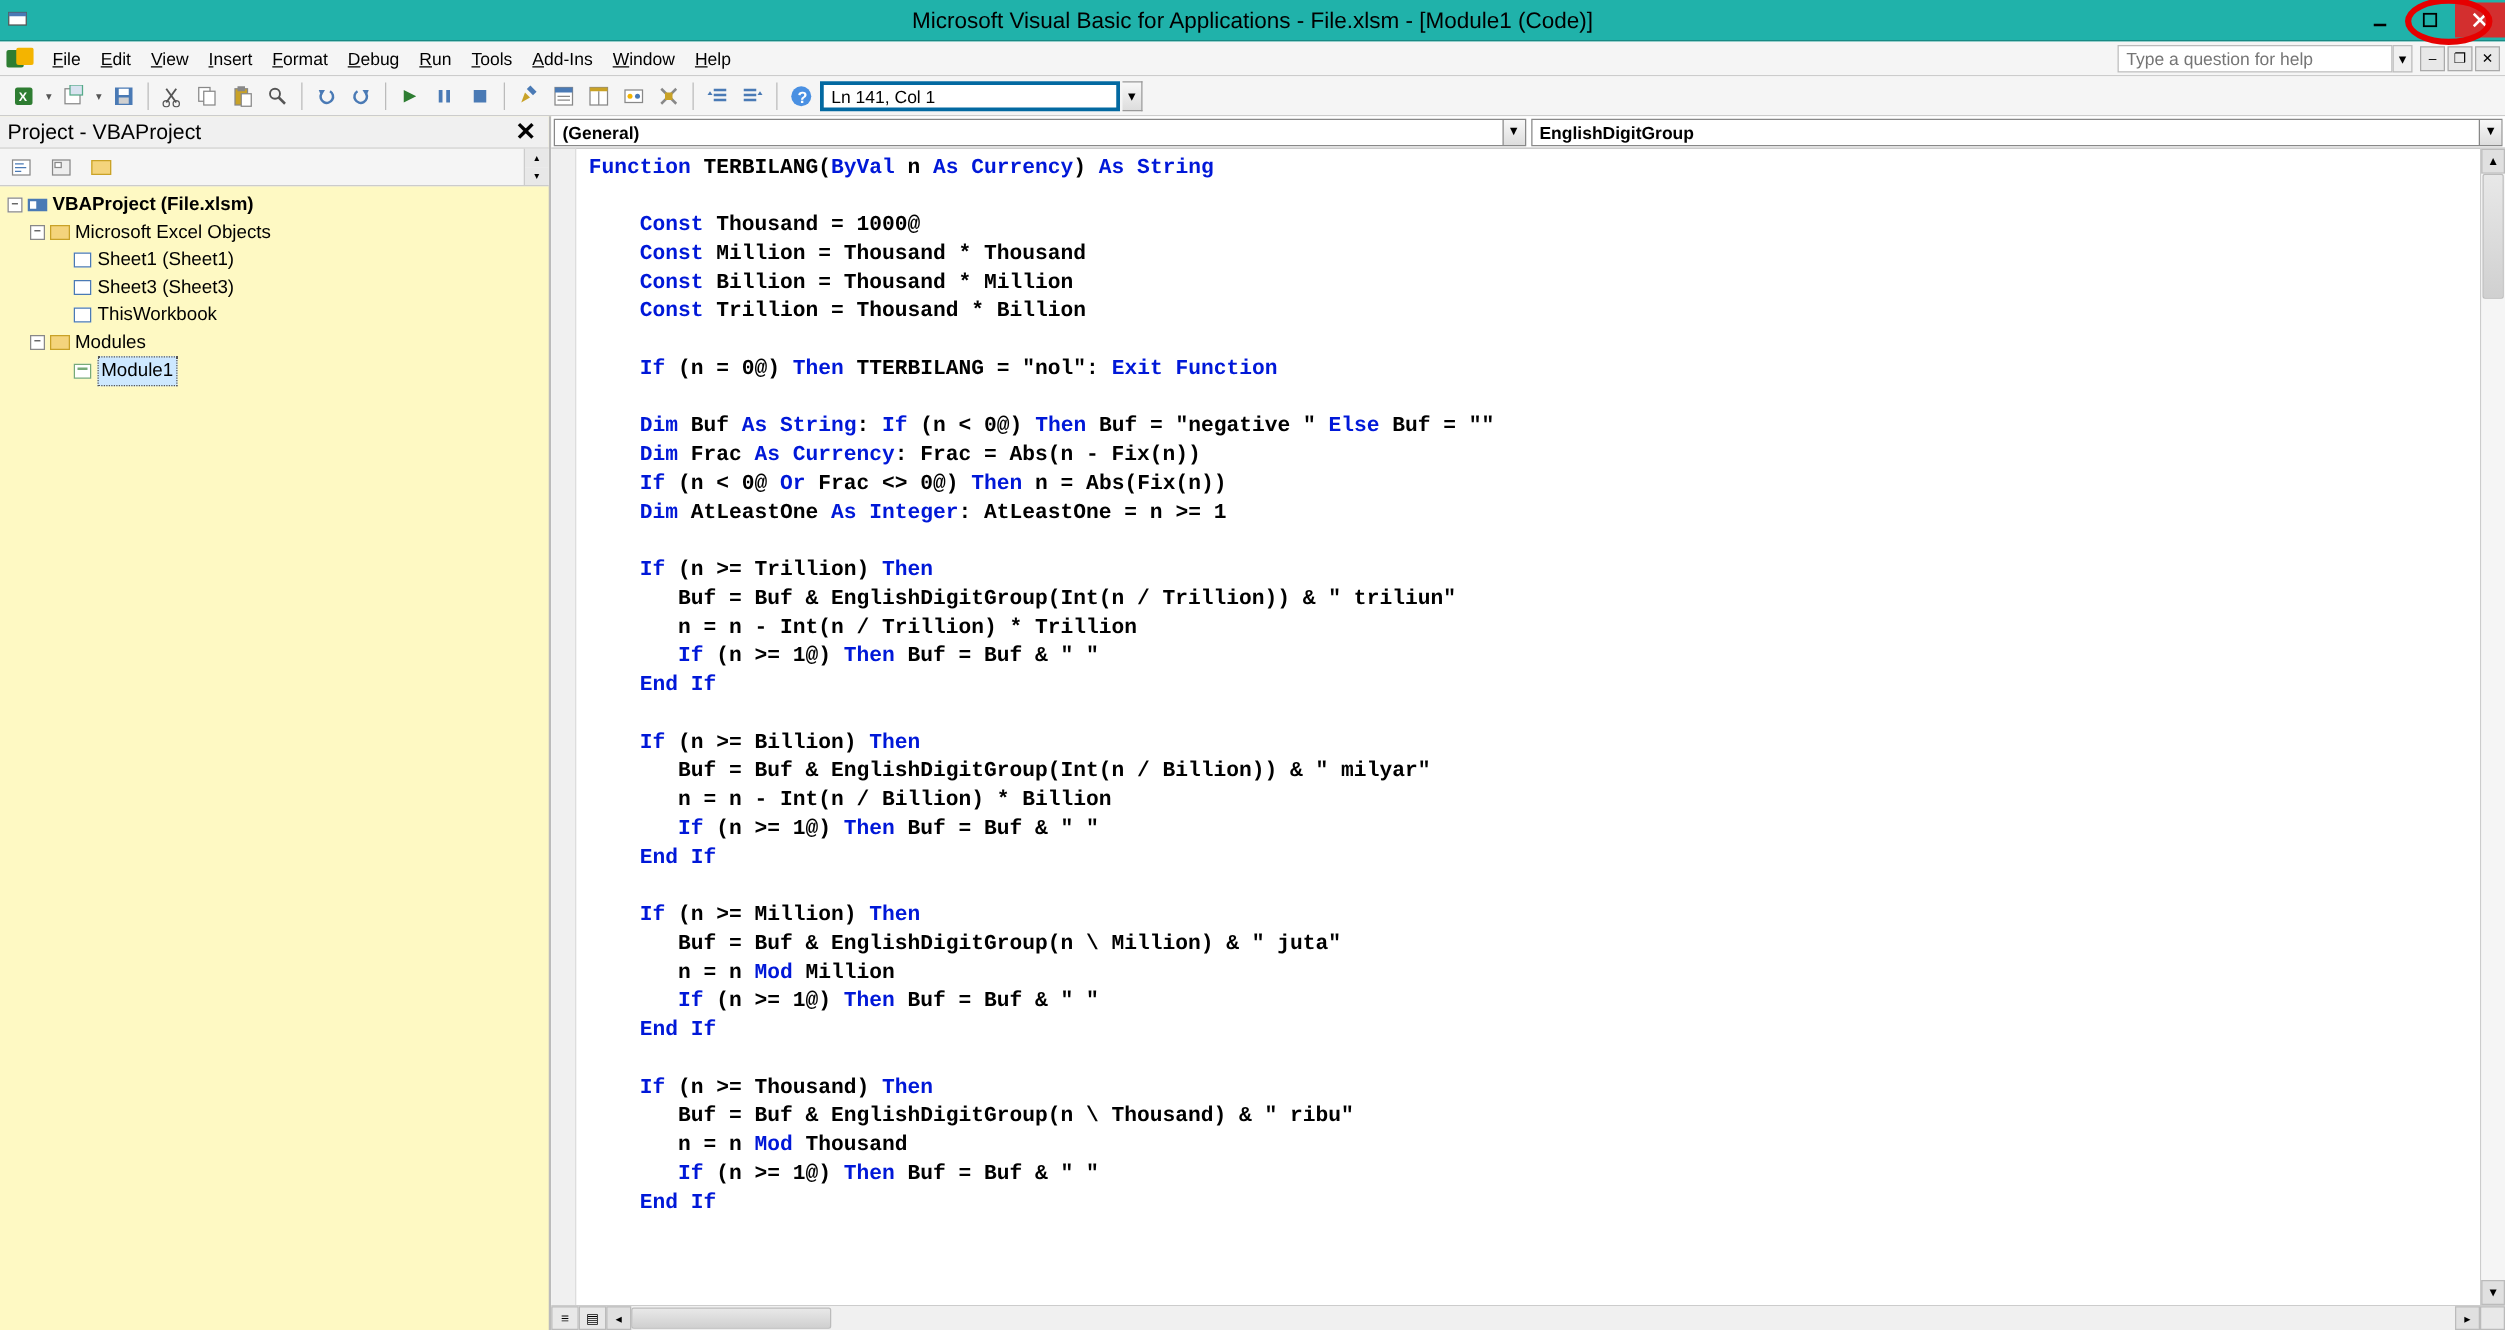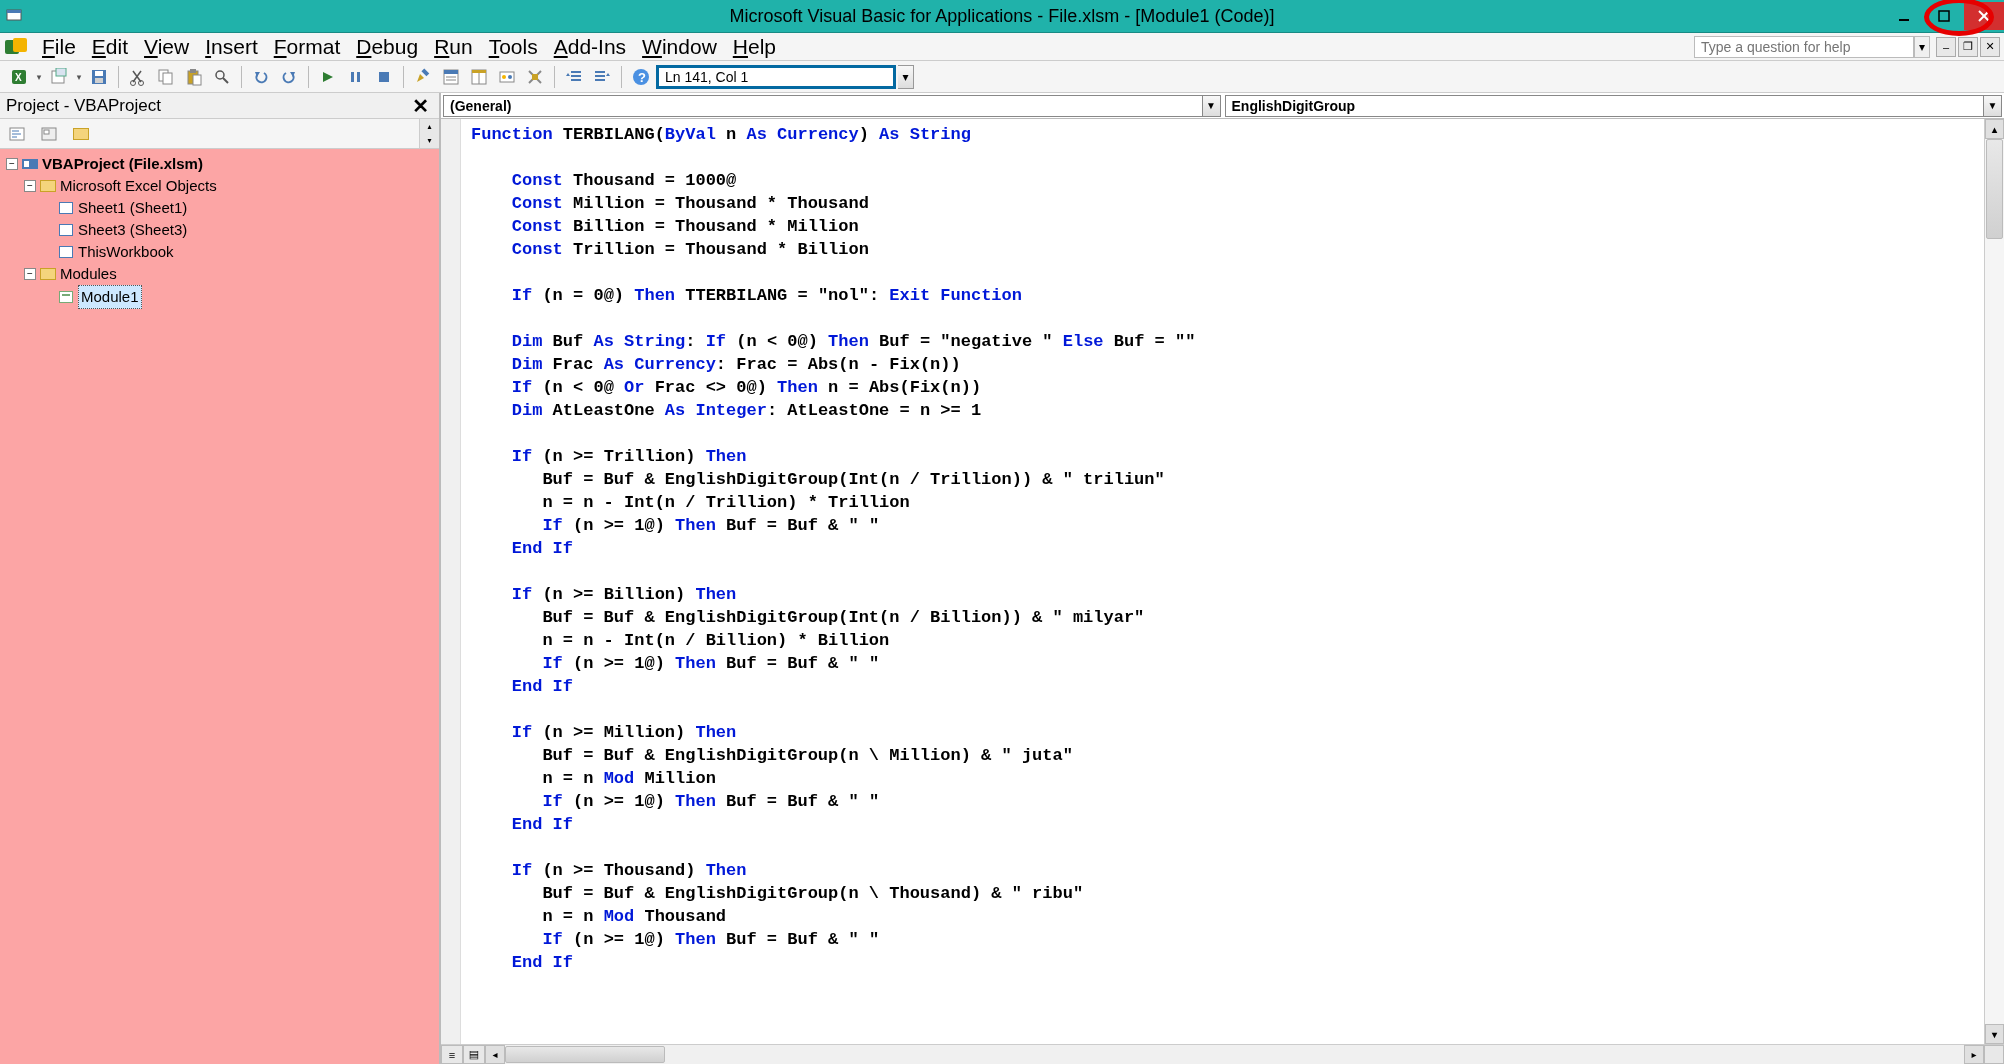--- a/index.html
+++ b/index.html
@@ -6,34 +6,34 @@
 body { font-family: "Segoe UI", Tahoma, sans-serif; font-size: 12px; background: #f0f0f0; overflow: hidden; width: 2004px; height: 1064px; }
 .titlebar { background: #20b2aa; height: 33px; display: flex; align-items: center; color: #000; position: relative; border-bottom: 1px solid #188a84; text-align: right; }
 .titlebar .sys-icon { margin: 0 6px; }
 .titlebar .title-text { position: absolute; left: 50%; transform: translateX(-50%); font-size: 18px; color: #000; }
 .titlebar .win-controls { margin-left: auto; display: flex; }
 .win-btn { width: 40px; height: 28px; display: flex; align-items: center; justify-content: center; cursor: pointer; border: 1px solid transparent; }
 .close-btn { background: #d32f2f; color: #fff; width: 40px; }
 .close-circle { position: absolute; right: 10px; top: -2px; width: 70px; height: 38px; border: 5px solid #e60000; border-radius: 50%; pointer-events: none; }
 .menubar { background: #f5f5f5; height: 28px; display: flex; align-items: center; padding: 0 4px; border-bottom: 1px solid #ccc; }
 .vba-logo { width: 24px; height: 20px; margin-right: 6px; display:flex; align-items:center; justify-content:center; }
-.menu-item { padding: 2px 8px; font-size: 21px; cursor: pointer; }
+.menu-item { padding: 2px 8px; font-size: 14px; cursor: pointer; }
 .menu-item u { text-decoration: underline; }
 .help-input { margin-left: auto; border: 1px solid #bbb; background: #fff; font-size: 14px; color: #888; padding: 2px 6px; width: 220px; height: 22px; }
 .help-drop { width:16px; border:1px solid #bbb; height:22px; display:flex; align-items:center; justify-content:center; background:#f0f0f0; }
 .mdi-controls { display:flex; margin-left:4px; }
 .mdi-btn { width:20px; height:20px; display:flex; align-items:center; justify-content:center; border:1px solid #aaa; background:#e8e8e8; margin-left:2px; cursor:pointer; font-size:11px; }
 .toolbar { background: #f5f5f5; height: 32px; border-bottom: 1px solid #ccc; display: flex; align-items: center; padding: 0 6px; gap:2px; }
 .tbtn { width: 26px; height: 26px; display: flex; align-items: center; justify-content: center; border: 1px solid transparent; cursor: pointer; border-radius:2px; }
 .tsep { width: 1px; height: 22px; background: #bbb; margin: 0 4px; }
 .tdrop { width:10px; text-align:center; font-size:9px; color:#555; cursor:pointer; }
 .status-box { border: 3px solid #0369a1; background: #fff; height: 24px; width: 240px; display: flex; align-items: center; padding: 0 6px; font-size: 14px; }
 .status-drop { width:16px; height:24px; border:1px solid #999; border-left:none; background:linear-gradient(#f8f8f8,#ddd); display:flex; align-items:center; justify-content:center; }
 .main { display: flex; height: calc(100% - 93px); }
-.project-pane { width: 441px; border-right: 2px solid #bbb; background: #fca5a5; display:flex; flex-direction:column; }
+.project-pane { width: 441px; border-right: 2px solid #bbb; background: #fef9c3; display:flex; flex-direction:column; }
 .pane-title { background: #f0f0f0; border-bottom:1px solid #ccc; height: 26px; display: flex; align-items: center; padding: 0 6px; font-size: 17px; }
 .pane-title .close-x { margin-left: auto; font-size: 20px; font-weight: bold; cursor: pointer; padding:0 4px; }
 .pane-tools { height: 30px; border-bottom: 1px solid #ccc; display: flex; align-items: center; padding: 0 4px; gap:6px; background:#f5f5f5; position:relative; }
 .pane-tools .pscroll { position:absolute; right:0; top:0; bottom:0; width:20px; border-left:1px solid #ccc; display:flex; flex-direction:column; }
 .pscroll div { flex:1; background:#e8e8e8; display:flex; align-items:center; justify-content:center; font-size:8px; }
 .tree { padding: 4px 6px; font-size: 15px; line-height: 22px; overflow:auto; flex:1; }
 .tree-row { display: flex; align-items: center; white-space: nowrap; }
 .tree-indent1 { padding-left: 18px; }
 .tree-indent2 { padding-left: 36px; }
 .expander { width: 12px; height: 12px; border: 1px solid #888; display: inline-flex; align-items: center; justify-content: center; font-size: 10px; margin-right: 4px; background:#fff; line-height:10px; }

